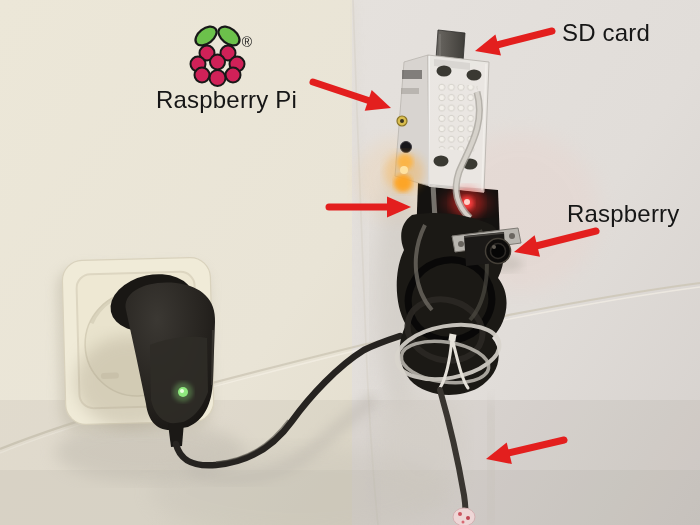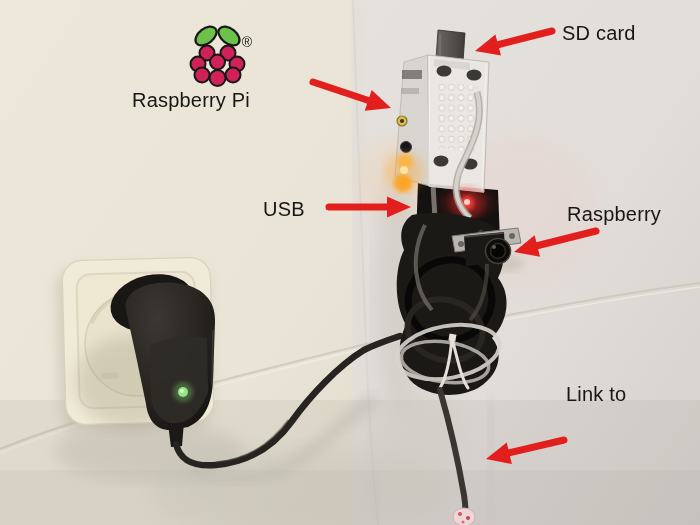--- a/index.html
+++ b/index.html
@@ -4,24 +4,24 @@
 <style>
   html,body{margin:0;padding:0;background:#888;}
   .stage{
     position:relative;width:700px;height:525px;overflow:hidden;
     font-family:"Liberation Sans","DejaVu Sans",sans-serif;
     background:#e9e4d9;
   }
   .stage svg{position:absolute;left:0;top:0;}
   .label{
     position:absolute;color:var(--label-text,#171717);
-    font-size:20px;line-height:32px;letter-spacing:0.2px;white-space:nowrap;
+    font-size:24px;line-height:32px;letter-spacing:0.2px;white-space:nowrap;
     text-rendering:optimizeLegibility;
   }
-  .label-rpi{left:132px;top:84px;text-align:center;}
+  .label-rpi{left:156px;top:84px;text-align:center;}
   .label-sd{left:562px;top:17px;}
   .label-usb{left:263px;top:193px;}
   .label-cam{left:567px;top:198px;}
   .label-link{left:566px;top:378px;}
   .label-link span{display:block;}
 </style>
 </head>
 <body>
 
 <div class="stage">
@@ -238,19 +238,17 @@
     </g>
     <g>
       <line x1="564" y1="440" x2="508" y2="453" stroke-width="7" stroke-linecap="round"></line>
       <polygon points="486,459 506.7,442.6 511.9,464.0" stroke="none"></polygon>
     </g>
   </g>
 </svg>
 
 <div class="label label-rpi">Raspberry Pi</div>
 <div class="label label-sd">SD card</div>
-<div class="label label-usb">USB</div>
 <div class="label label-cam">Raspberry</div>
 <div class="label label-link">
-  <span>Link to</span>
 </div>
 
 </div>
 
 </body></html>

